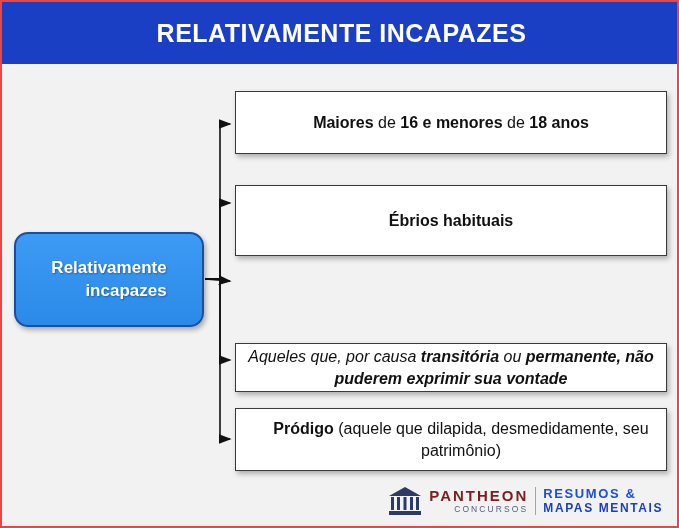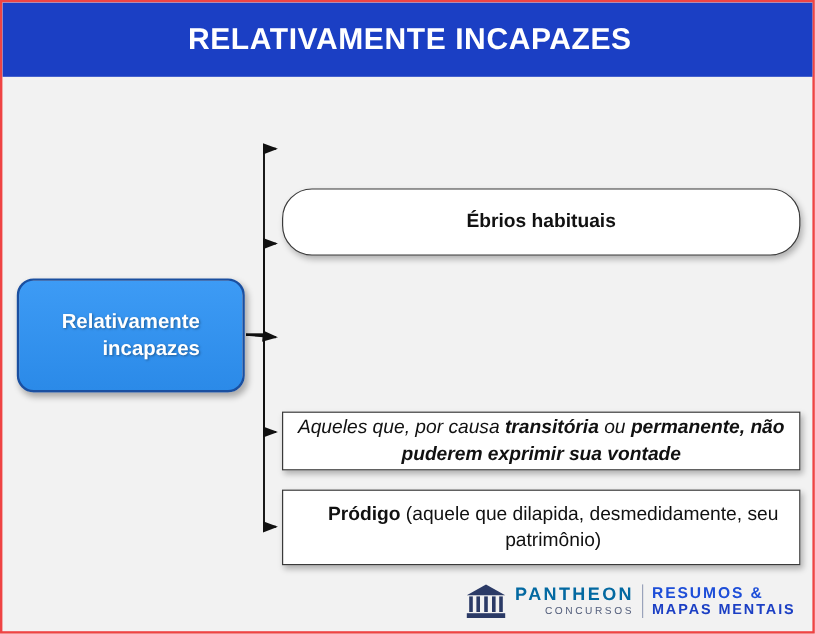--- a/index.html
+++ b/index.html
@@ -77,21 +77,21 @@
   }
   .node .node-text {
     font-size: 16px;
     color: #111111;
     line-height: 1.35;
   }
   .node .node-text b {
     font-weight: bold;
   }
   #node-0 { top: 89px;  height: 63px; }
-  #node-1 { top: 155px; height: 56px; border-radius: 25px; }
+  #node-1 { top: 183px; height: 71px; }
   #node-2 { top: 248px; height: 63px; }
   #node-3 { top: 341px; height: 49px; font-style: italic; }
   #node-4 { top: 406px; height: 63px; padding-left: 32px; }
 
   .connectors {
     position: absolute;
     left: 0;
     top: 0;
     width: 679px;
     height: 528px;
@@ -108,21 +108,21 @@
   .logo-mark {
     width: 34px;
     height: 30px;
     margin-right: 7px;
   }
   .logo-left {
     text-align: right;
     margin-right: 7px;
   }
   .logo-left .logo-name {
-    color: #0369a1;
+    color: #7f1d1d;
     font-size: 15px;
     font-weight: bold;
     letter-spacing: 2px;
     line-height: 1.05;
   }
   .logo-left .logo-sub {
     color: #55607d;
     font-size: 8.5px;
     letter-spacing: 2.1px;
     line-height: 1.2;
@@ -170,20 +170,25 @@
     <path d="M203,277 L218,277 L218,437 L228,437" stroke="#111111" stroke-width="1.6" fill="none" marker-end="url(#arrowhead)"></path>
   </svg>
 
   <div class="root-node">
     <div class="root-label">
       <span>Relativamente</span><br>
       <span>incapazes</span>
     </div>
   </div>
 
+  <div class="node" id="node-0">
+    <div class="node-text">
+      <b>Maiores</b><span> de </span><b>16 e menores</b><span> de </span><b>18 anos</b>
+    </div>
+  </div>
 
   <div class="node" id="node-1">
     <div class="node-text">
       <b>Ébrios habituais</b>
     </div>
   </div>
 
 
   <div class="node" id="node-3">
     <div class="node-text">

